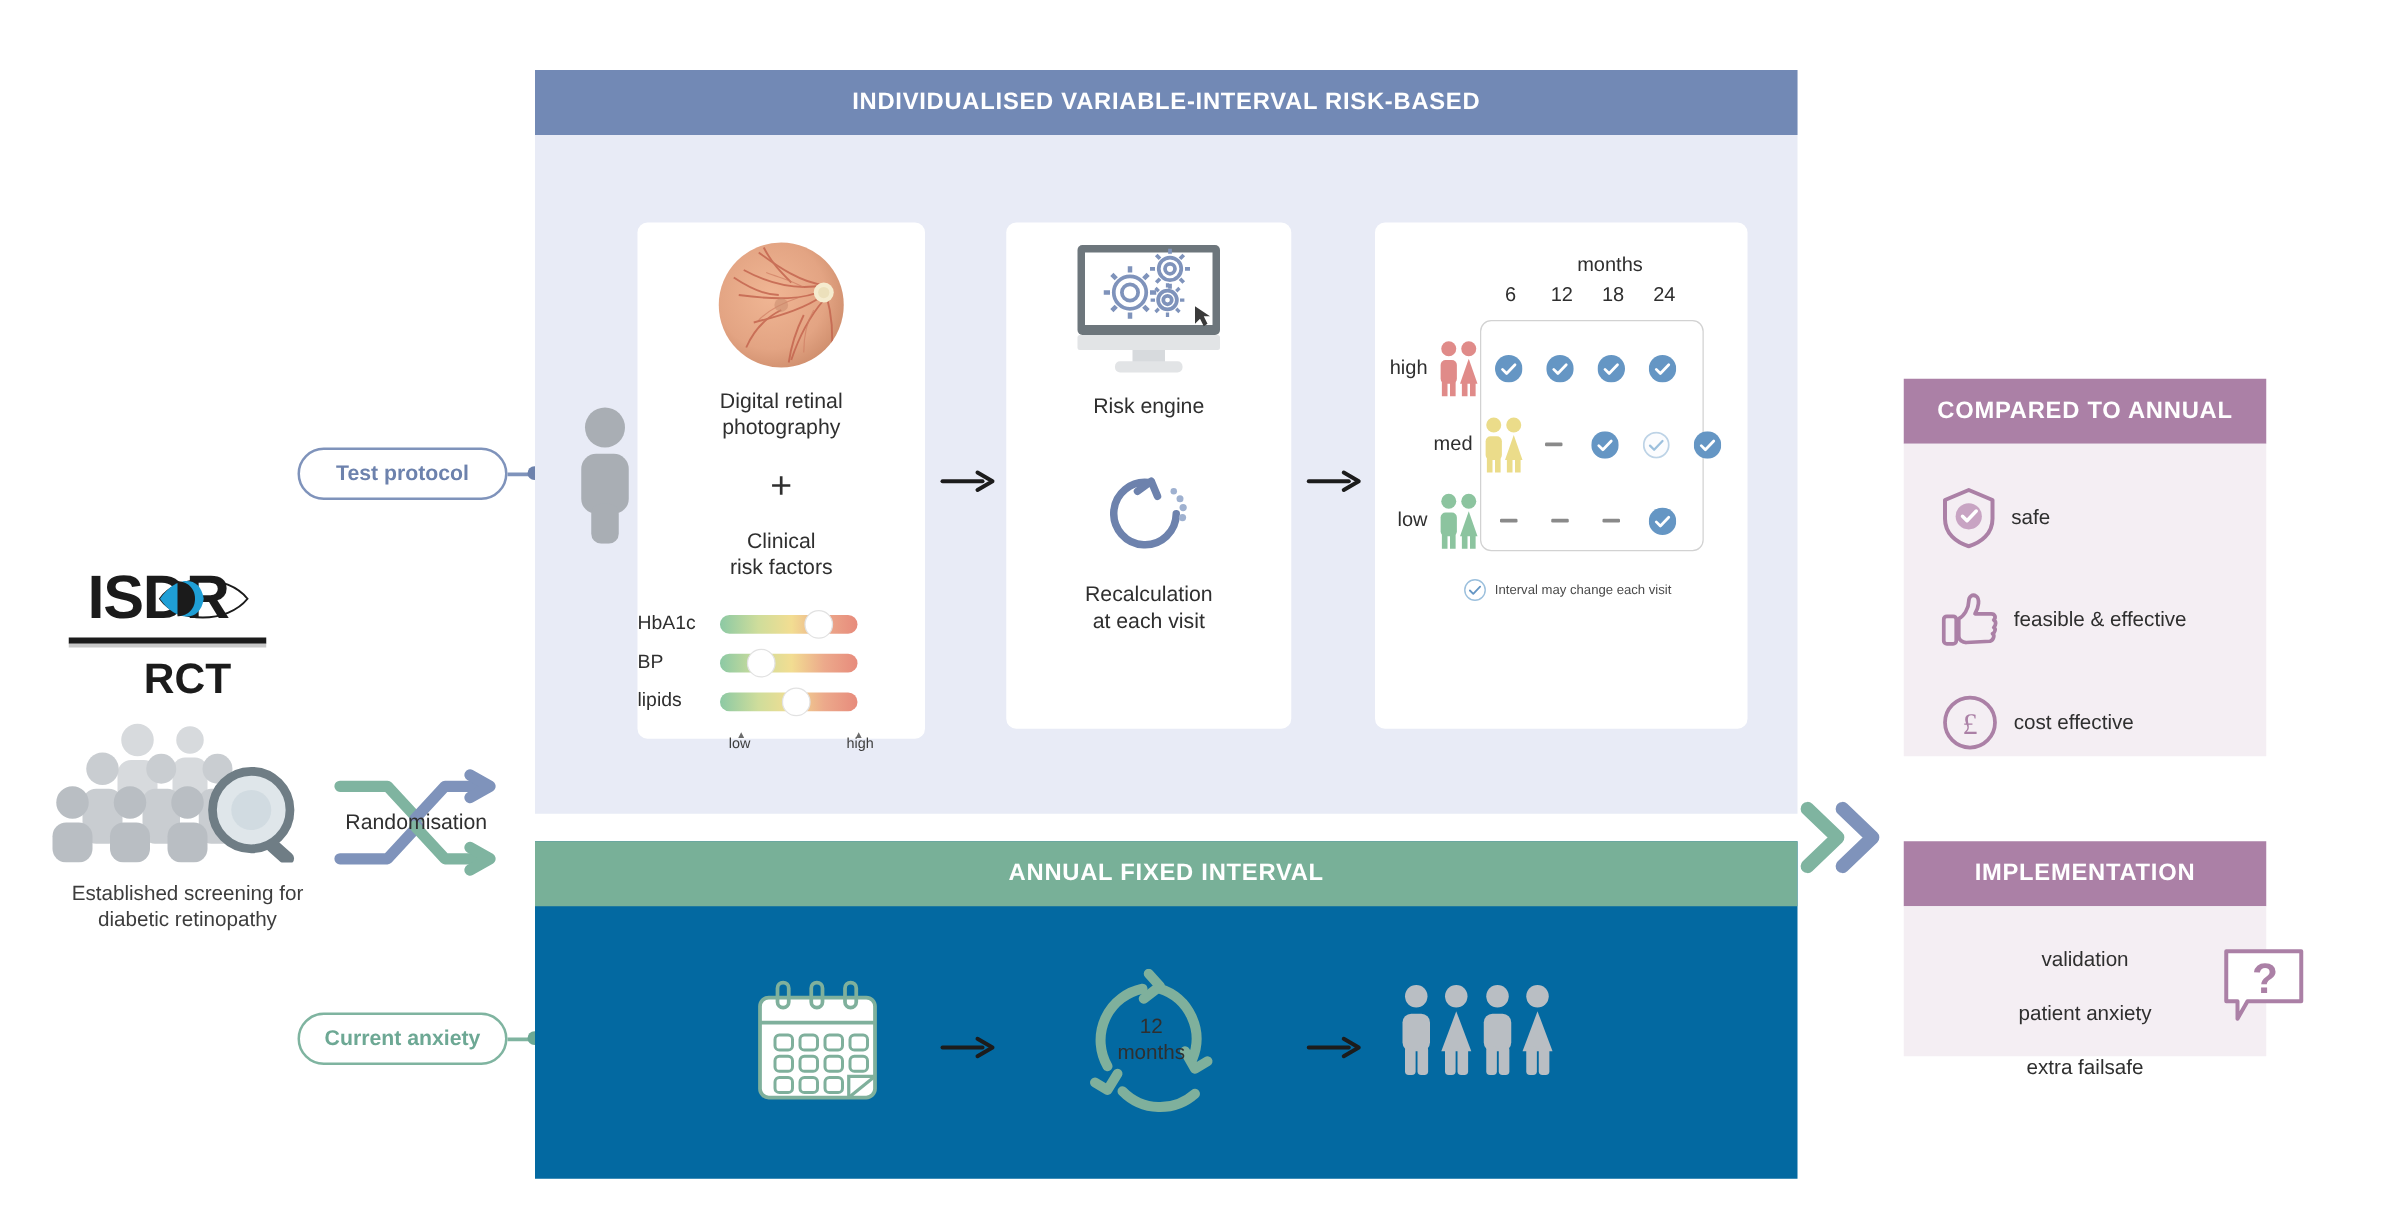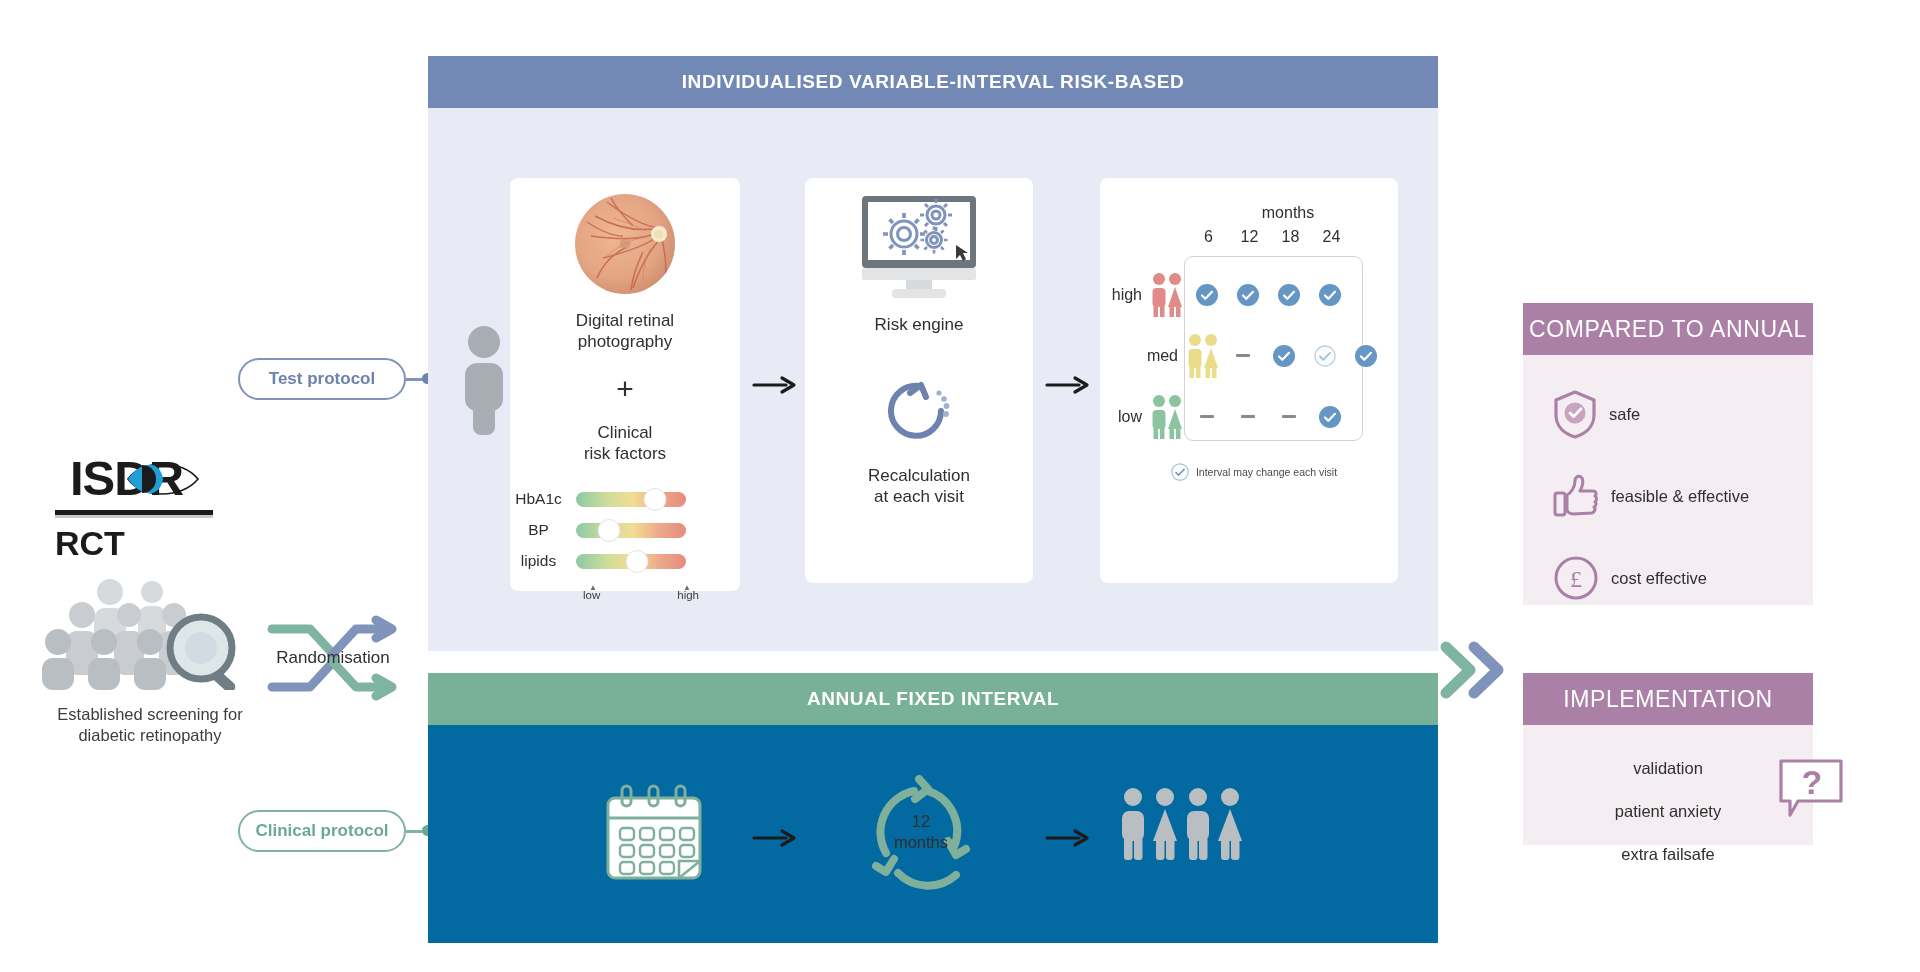--- a/index.html
+++ b/index.html
@@ -19,21 +19,21 @@
   #logo-block { left: 55px; top: 452px; width: 190px; }
   .logo-wrap { position: relative; width: 160px; height: 62px; margin: 0 auto; }
   .logo-text {
     font-family: "Liberation Sans", sans-serif;
     font-weight: bold; font-size: 49px; letter-spacing: -1px;
     color: #1b1b1b; line-height: 52px;
   }
   .logo-rule { width: 158px; height: 5px; background: #1b1b1b; margin-top: -4px; }
   .logo-rule-shadow { width: 158px; height: 3px; background: #c9c9c9; }
   .logo-rct {
-    text-align: left; font-weight: bold; font-size: 34px;
+    text-align: center; font-weight: bold; font-size: 34px;
     color: #1b1b1b; margin-top: 6px; letter-spacing: 0px;
   }
   .eye-svg { position: absolute; left: 56px; top: 4px; }
 
   #crowd-block { left: 30px; top: 570px; width: 240px; }
   .caption {
     text-align: center; font-size: 16.5px; color: #3d3d3d;
     line-height: 21px; margin-top: 10px;
   }
 
@@ -78,21 +78,21 @@
   #card-matrix { left: 1100px; top: 178px; width: 298px; height: 405px; }
 
   .card-label {
     text-align: center; font-size: 17px; color: #2f2f2f; line-height: 21px;
   }
   .plus { text-align: center; font-size: 30px; color: #2f2f2f; font-weight: 500; }
 
   
   .slider-row { display: flex; align-items: center; margin-bottom: 13px; }
   .slider-name {
-    width: 66px; text-align: center; padding-right: 9px;
+    width: 66px; text-align: left; padding-right: 9px;
     font-size: 15.5px; color: #2f2f2f;
   }
   .slider-track {
     position: relative; width: 110px; height: 15px; border-radius: 8px;
     background: linear-gradient(to right, #8cc9a4 0%, #cfdd9b 28%, #f2dd92 52%, #eca98b 76%, #e78b7c 100%);
   }
   .slider-knob {
     position: absolute; top: -4px; width: 23px; height: 23px;
     border-radius: 50%; background: #ffffff;
     border: 1.5px solid #e2e2e2; transform: translateX(-11.5px);
@@ -118,22 +118,22 @@
   .mx-note { display: flex; align-items: center; justify-content: center; gap: 7px; }
   .mx-note span { font-size: 10.5px; color: #4a4a4a; }
 
   
   .arrow-black { position: absolute; }
 
   
   #right-compare { left: 1523px; top: 303px; width: 290px; }
   #right-impl { left: 1523px; top: 673px; width: 290px; }
   .rhdr {
-    height: 52px; background: #ab80a6; color: #fff; font-weight: normal;
-    font-size: 23px; letter-spacing: 0.6px;
+    height: 52px; background: #ab80a6; color: #fff; font-weight: bold;
+    font-size: 19px; letter-spacing: 0.6px;
     display: flex; align-items: center; justify-content: center;
   }
   .rbody { background: #f4eef3; }
   .benefit { display: flex; align-items: center; height: 82px; padding-left: 30px; gap: 12px; }
   .benefit span { font-size: 16.5px; color: #2f2f2f; }
   .impl-item { text-align: center; font-size: 16.5px; color: #2f2f2f; padding: 12px 0; }
 
   #qbubble { position: absolute; left: 1776px; top: 757px; }
   #chevrons { position: absolute; left: 1438px; top: 637px; }
 </style>
@@ -202,21 +202,21 @@
     <div class="rand-label">Randomisation</div>
   </div>
 
   <div class="pill blue" style="left:238px; top:358px;">
     <span>Test protocol</span>
   </div>
   <div class="connector blue" style="left:406px; top:378px; width:22px;"></div>
   <div class="cdot blue" style="left:422px; top:373px;"></div>
 
   <div class="pill green" style="left:238px; top:810px;">
-    <span>Clinical protocol</span>
+    <span>Current anxiety</span>
   </div>
   <div class="connector green" style="left:406px; top:830px; width:22px;"></div>
   <div class="cdot green" style="left:422px; top:825px;"></div>
 
   <div class="abs" id="panel-top">
     <div class="hdr">INDIVIDUALISED VARIABLE-INTERVAL RISK-BASED</div>
   </div>
 
   <svg class="abs" style="left:455px; top:325px;" width="58" height="110" viewBox="0 0 58 110">
     <circle cx="29" cy="17" r="16" fill="#a9aeb4"></circle>

